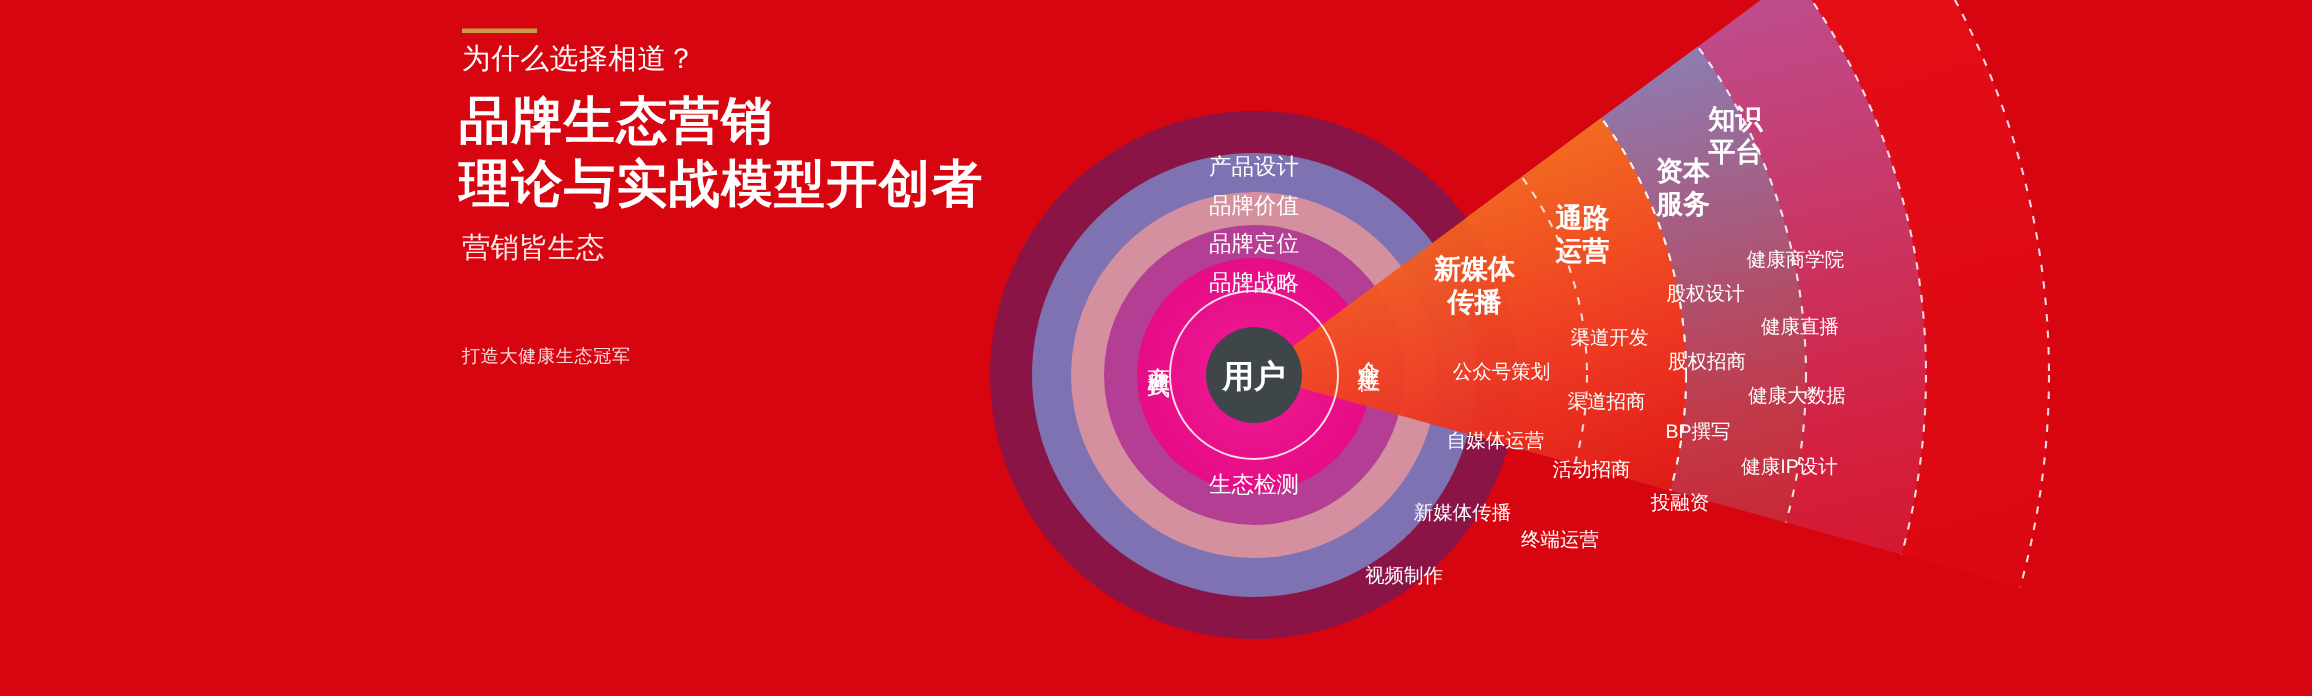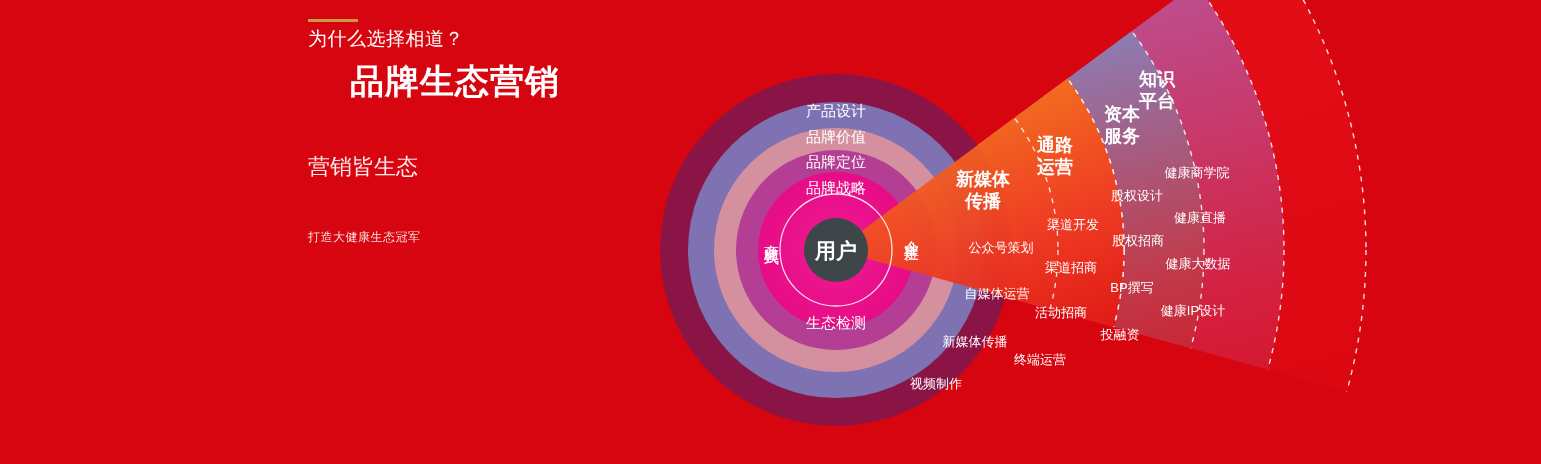--- a/index.html
+++ b/index.html
@@ -19,24 +19,24 @@
   }
   .eyebrow{
     position:absolute;left:0;top:26px;
     font-size:19px;color:#ffffff;letter-spacing:.5px;white-space:nowrap;
   }
   .headline{
     position:absolute;left:-2px;top:60px;
     font-size:34px;font-weight:bold;color:#ffffff;
     line-height:42px;letter-spacing:1px;white-space:nowrap;
   }
-  .headline span{display:block;margin-left:44px;}
+  .headline span{display:block;}
   .sub{
     position:absolute;left:0;top:152px;
-    font-size:22px;color:#fdeaea;line-height:29px;white-space:nowrap;
+    font-size:19px;color:#fdeaea;line-height:29px;white-space:nowrap;font-family:Liberation Mono, monospace;
   }
   .sub span{display:block;}
   .tag{
     position:absolute;left:0;top:229px;
     font-size:12px;color:#fbdcdc;letter-spacing:.5px;white-space:nowrap;
   }
 
   
   .diagram{position:absolute;left:620px;top:0;width:921px;height:464px;}
   .diagram svg{display:block;}
@@ -55,20 +55,21 @@
 </head>
 <body>
 
 <div id="stage">
 
   <div class="copy">
     <div class="gold-rule"></div>
     <div class="eyebrow">为什么选择相道？</div>
     <div class="headline">
       <span>品牌生态营销</span>
+      <span>理论与实战模型开创者</span>
     </div>
     <div class="sub">
       <span>营销皆生态</span>
     </div>
     <div class="tag">打造大健康生态冠军</div>
   </div>
 
   <div class="diagram">
     <svg width="921" height="464" viewBox="0 0 921 464" xmlns="http://www.w3.org/2000/svg">
       <defs>

